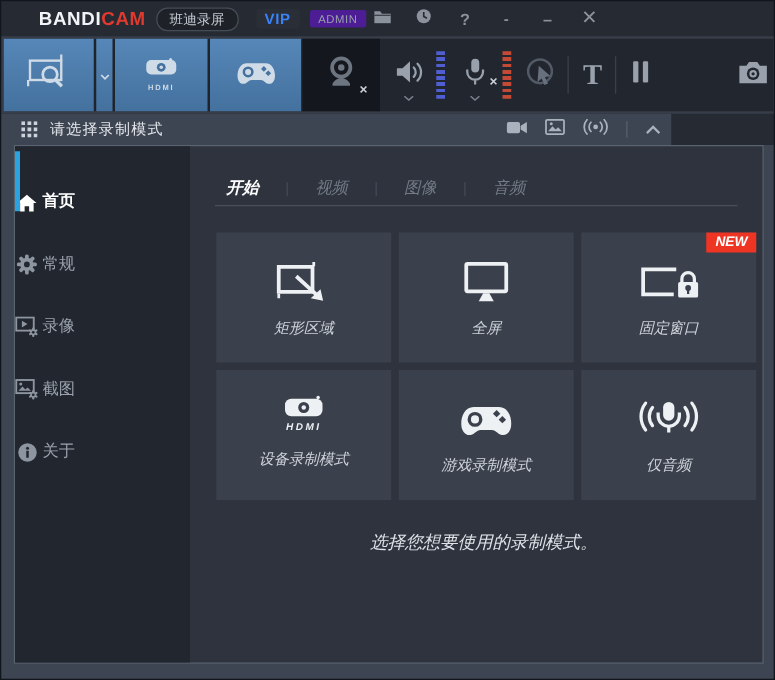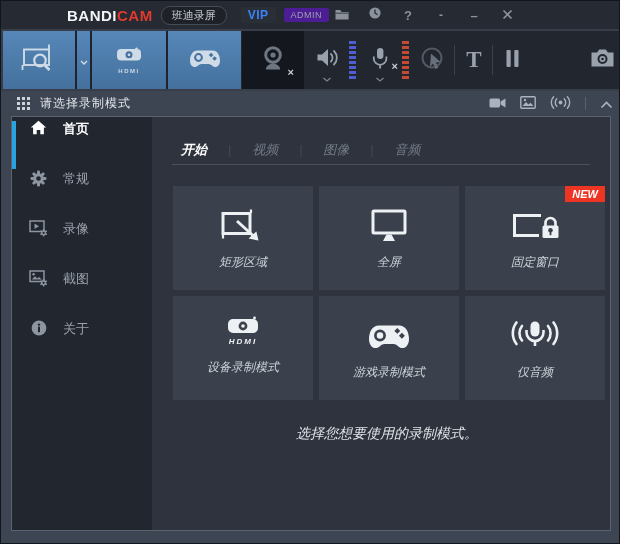--- a/index.html
+++ b/index.html
@@ -1,20 +1,20 @@
 <!DOCTYPE html>
 <html><head>
 <meta charset="utf-8">
 <style>
   html,body{margin:0;padding:0;background:#14171d;}
   .window{position:relative;width:620px;height:544px;background:#262b33;
     font-family:"Liberation Sans",sans-serif;overflow:hidden;box-sizing:border-box;
     border:1px solid #11151c;}
   
-  .titlebar{position:absolute;top:0;left:0;width:552px;height:28px;display:flex;align-items:center;margin-left:36px;}
+  .titlebar{position:absolute;top:0;left:0;width:552px;height:28px;display:flex;align-items:center;}
   .logo{margin-left:30px;font-weight:bold;font-size:15px;letter-spacing:.5px;}
   .logo-w{color:#f2f4f7;}
   .logo-r{color:#e0392e;}
   .pill{margin-left:8px;border:1px solid #454c55;border-radius:9px;background:#1e2228;
     color:#c6ccd4;font-size:11px;padding:1px 10px;}
   .vip{margin-left:14px;background:#2a2f37;color:#3b82f6;font-weight:bold;font-size:12px;
     padding:1px 7px;border-radius:3px;letter-spacing:.5px;}
   .admin{margin-left:8px;background:#4c1d95;color:#9aa2ac;font-size:9px;padding:2px 7px;
     border-radius:2px;letter-spacing:.5px;}
   .tb-right{position:absolute;right:74px;top:0;height:28px;display:flex;align-items:center;gap:17px;color:#8b929c;}
@@ -36,34 +36,34 @@
   .meter{position:absolute;top:10px;width:7px;height:38px;}
   .meter-blue{background:repeating-linear-gradient(to bottom,#4f5ed0 0 3px,rgba(0,0,0,0) 3px 5px);}
   .meter-red{background:repeating-linear-gradient(to bottom,#c44a35 0 3px,rgba(0,0,0,0) 3px 5px);}
   .vsep{position:absolute;top:14px;width:1px;height:30px;background:#3a414c;}
   .ttool{font-family:"Liberation Serif",serif;font-size:23px;font-weight:bold;color:#98a1ac;}
   .chev-under{position:absolute;bottom:3px;left:50%;transform:translateX(-50%);}
   .rec-btn{position:absolute;left:289px;top:3px;width:42px;height:42px;border:5px solid #e2352b;
     border-radius:50%;background:#171b21;display:flex;align-items:center;justify-content:center;
     color:#959eaa;font-weight:bold;font-size:12px;letter-spacing:.5px;}
   
-  .headerbar{position:absolute;top:90px;left:0;width:620px;height:25px;background:#3e4552;
+  .headerbar{position:absolute;top:90px;left:0;width:536px;height:25px;background:#3e4552;
     display:flex;align-items:center;}
   .hdr-title{margin-left:10px;font-size:12px;color:#e2e6ea;letter-spacing:1px;}
   .hdr-grid{margin-left:16px;display:flex;}
   .hdr-right{position:absolute;right:8px;display:flex;align-items:center;gap:14px;color:#aab2bd;}
   .hdr-sep{width:1px;height:13px;background:#59616d;}
   
   .bodyframe{position:absolute;top:115px;left:0;right:0;bottom:0;background:#3e4552;}
   .inner{position:absolute;left:10px;right:8px;top:0;bottom:12px;border:1px solid #5a6370;
     background:#2e333d;display:flex;}
   
   .sidebar{width:140px;background:#22262e;padding-top:3px;box-sizing:border-box;}
-  .side-item{position:relative;height:50px;display:flex;align-items:flex-start;padding-left:17px;
-    gap:15px;font-size:13px;color:#9aa2ad;}
+  .side-item{position:relative;height:50px;display:flex;align-items:flex-end;
+    gap:3px;font-size:13px;color:#9aa2ad;}
   .side-item.active{color:#ffffff;font-weight:bold;}
   .side-item.active::before{content:"";position:absolute;left:0;top:1px;bottom:1px;width:4px;background:#2ba3e0;}
   .side-ic{width:19px;display:flex;justify-content:center;}
   
   .main{flex:1;position:relative;font-style:italic;}
   .tabs{position:absolute;left:20px;right:20px;top:18px;height:29px;border-bottom:1px solid #49505c;
     display:flex;align-items:center;font-size:13px;}
   .tab{color:#727b87;padding:0 8px;}
   .tab.active{color:#ffffff;font-weight:bold;}
   .tab:first-child{padding-left:9px;}

